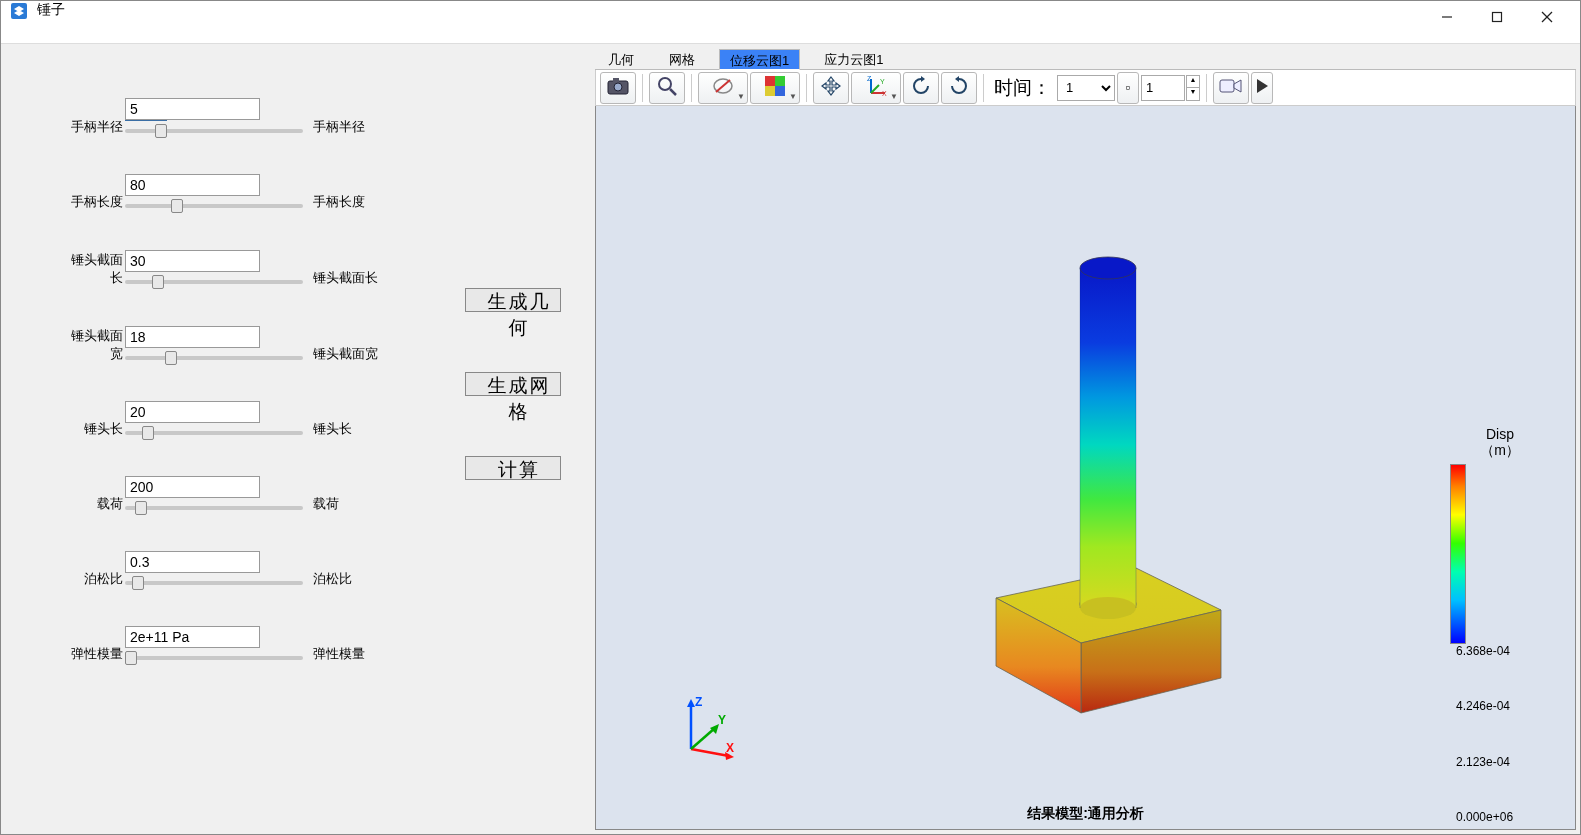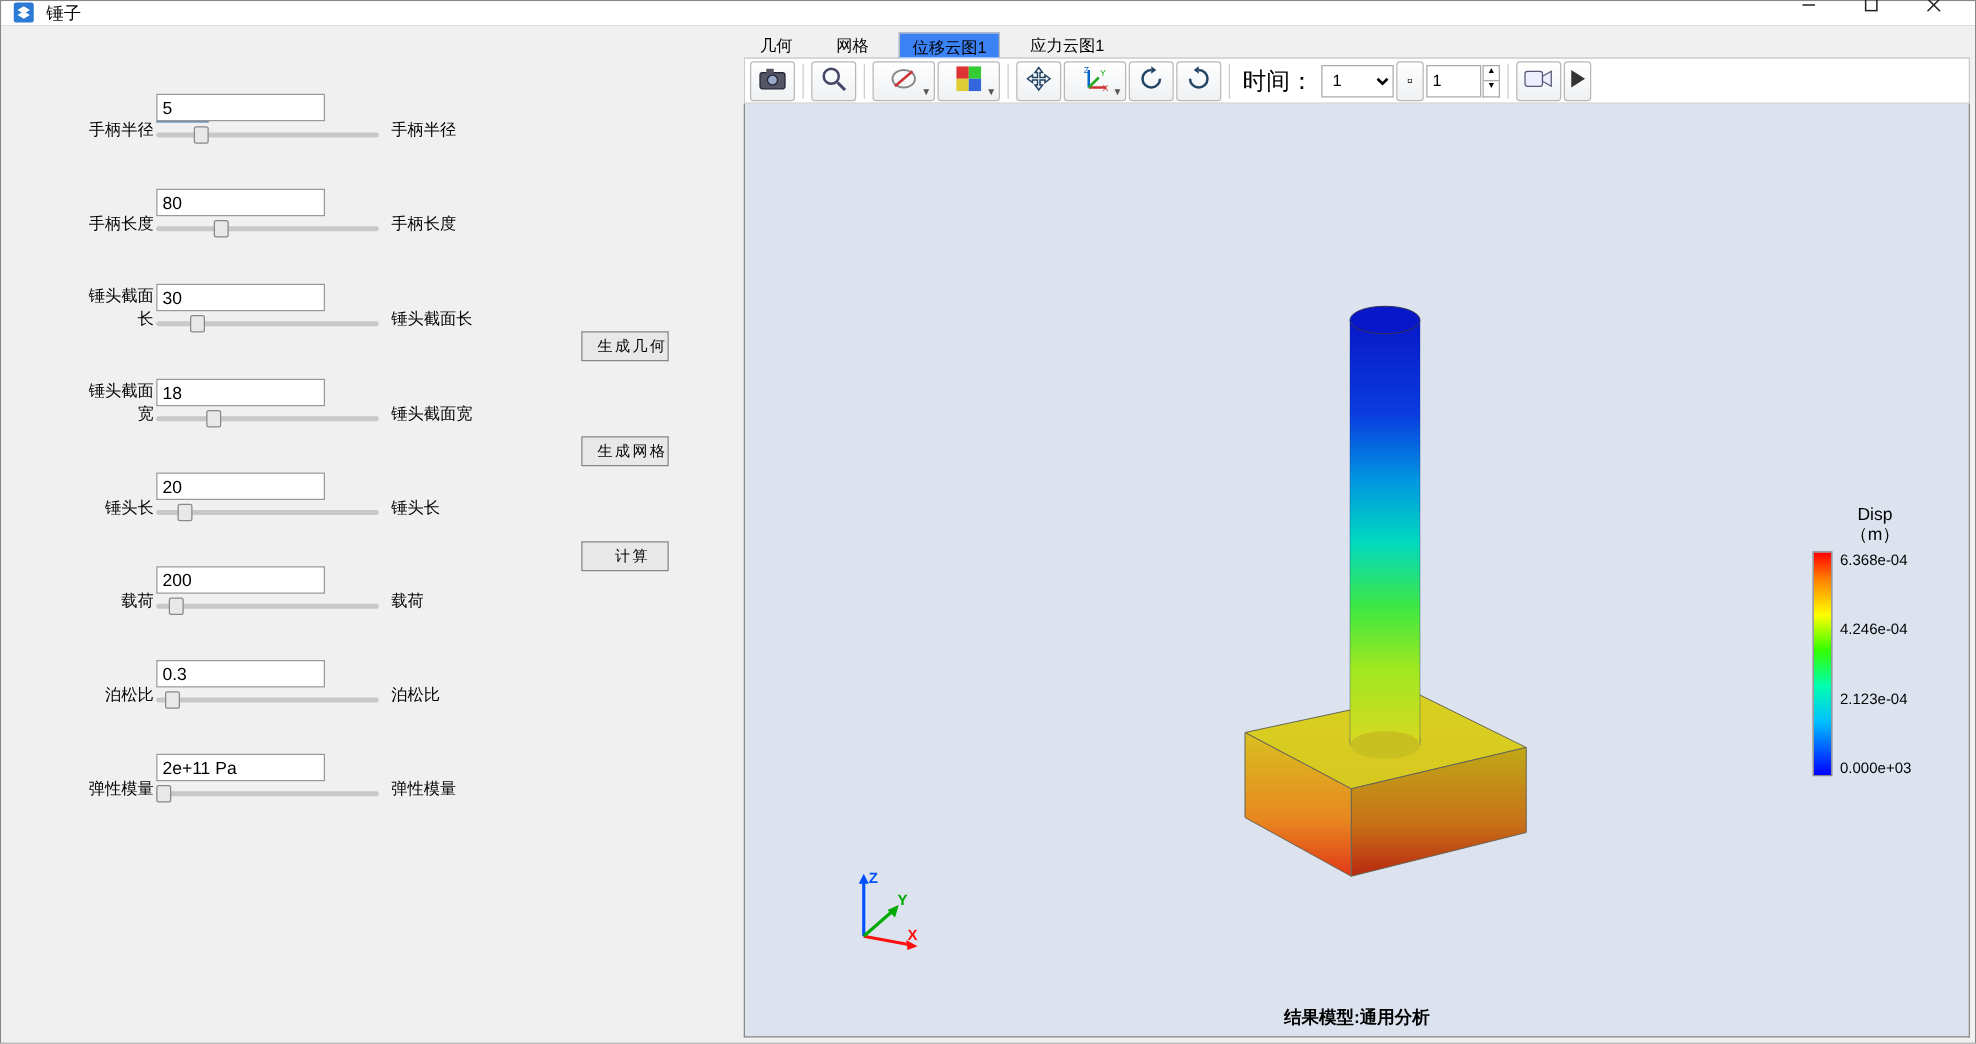--- a/index.html
+++ b/index.html
@@ -1,51 +1,51 @@
 <!DOCTYPE html>
 <html><head>
 <meta charset="utf-8">
 <style>
 * { box-sizing: border-box; margin: 0; padding: 0; }
 body { font-family: "Microsoft YaHei", "SimSun", Arial, sans-serif; font-size: 13px; background: #fff; }
 .window { width: 1581px; height: 835px; border: 1px solid #888; position: relative; display: flex; flex-direction: column; }
-.titlebar { height: 20px; display: flex; align-items: flex-end; padding: 0 8px; border-bottom: 1px solid #ddd; background: #fff; }
+.titlebar { height: 43px; display: flex; align-items: flex-start; padding: 0 8px; border-bottom: 1px solid #ddd; background: #fff; }
 .titlebar .icon { width: 20px; height: 20px; margin-right: 8px; }
 .titlebar .title { flex: 1; font-size: 14px; }
 .titlebar .winbtns { display: flex; gap: 0; }
 .winbtn { width: 50px; height: 32px; display: flex; align-items: center; justify-content: center; }
 .body { flex: 1; display: flex; background: #f0f0f0; padding: 4px; }
 .leftpanel { width: 590px; padding: 50px 20px 20px 60px; background: #f0f0f0; position: relative; }
 .param-row { display: flex; align-items: flex-end; margin-bottom: 38px; }
 .param-label { width: 60px; text-align: right; padding-right: 2px; font-size: 13px; padding-top: 2px; }
 .param-input-wrap { width: 140px; }
 .param-input { width: 135px; height: 22px; border: 1px solid #999; padding: 1px 4px; font-size: 14px; font-family: inherit; background:#fff; }
 .param-slider { width: 178px; margin-top: 2px; }
 input[type=range].param-slider { -webkit-appearance: none; height: 4px; background: #c8c8c8; border-radius: 2px; }
 input[type=range].param-slider::-webkit-slider-thumb { -webkit-appearance: none; width: 12px; height: 14px; background: #e8e8e8; border: 1px solid #888; border-radius: 2px; cursor: pointer; }
 .param-label2 { margin-left: 48px; padding-top: 12px; font-size: 13px; }
 .action-col { position: absolute; left: 460px; top: 240px; display: flex; flex-direction: column; gap: 60px; }
-.action-btn { width: 70px; height: 24px; border: 1px solid #888; background: #e8e8e8; font-size: 12px; font-family: inherit; cursor: pointer; letter-spacing: 2px; padding-left: 12px; }
+.action-btn { width: 96px; height: 24px; border: 1px solid #888; background: #e8e8e8; font-size: 19px; font-family: inherit; cursor: pointer; letter-spacing: 2px; padding-left: 12px; }
 .rightpanel { flex: 1; background: #f0f0f0; display: flex; flex-direction: column; }
 .tabbar { display: flex; height: 22px; background: #f0f0f0; border-bottom: 1px solid #bbb; padding-left: 2px; gap: 12px; }
 .tab { padding: 2px 10px; font-size: 13px; border: 1px solid transparent; border-bottom: none; margin-right: 1px; cursor: pointer; }
 .tab.active { background: #3b82f6; border-color: #bbb; border-bottom: 1px solid #fff; position: relative; top: 1px; }
 .toolbar { display: flex; align-items: center; height: 36px; background: #fff; border-bottom: 1px solid #ccc; padding: 2px 4px; gap: 2px; border-left:1px solid #ccc; border-right:1px solid #ccc;}
 .tbtn { width: 36px; height: 32px; border: 1px solid #b8b8b8; background: linear-gradient(#fff,#eef0f2); display: flex; align-items: center; justify-content: center; border-radius: 3px; cursor: pointer; position: relative; }
 .tbtn.wide { width: 50px; }
 .tbtn .dd { position: absolute; right: 2px; bottom: 2px; font-size: 8px; color: #555; }
 .tsep { width: 1px; height: 28px; background: #ccc; margin: 0 4px; }
 .time-label { font-size: 19px; margin: 0 4px; }
 .time-input { width: 58px; height: 26px; border: 1px solid #aaa; background:#fff; padding:2px 4px; font-size:13px; }
 .viewport { flex: 1; background: #dce3ee; border: 1px solid #888; border-top: none; position: relative; overflow: hidden; }
 .axis-gizmo { position: absolute; left: 75px; bottom: 65px; width: 70px; height: 70px; }
 .result-caption { position: absolute; bottom: 6px; left: 50%; transform: translateX(-50%); font-size: 14px; font-weight: bold; }
 .legend { position: absolute; right: 25px; top: 320px; width: 100px; text-align: left; font-size: 13px; }
 .legend-title { text-align: center; font-size: 14px; }
-.legend-body { display:flex; margin-top:4px; }
+.legend-body { display:flex; margin-top:4px;flex-direction:column; }
 .legend-bar { width: 16px; height: 180px; background: linear-gradient(to bottom, #ff0000 0%, #ff8000 12%, #ffff00 28%, #33ff00 44%, #00ffb0 60%, #00c0ff 76%, #0040ff 92%, #0000ff 100%); border:1px solid #888;}
 .legend-ticks { display:flex; flex-direction:column; justify-content:space-between; height:180px; margin-left:6px; font-size:12px;}
 .model { position:absolute; left:50%; top:50%; transform:translate(-50%,-50%); width:400px; height:500px;}
 .underline-track { border-bottom:2px solid #3a6ea5; width:42px; margin-top:-1px; }
 </style>
 </head>
 <body>
 
 <div class="window">
   <div class="titlebar">
@@ -313,21 +313,21 @@
 
         <div class="legend">
           <div class="legend-title">Disp</div>
           <div class="legend-title">（m）</div>
           <div class="legend-body">
             <div class="legend-bar"></div>
             <div class="legend-ticks">
               <span>6.368e-04</span>
               <span>4.246e-04</span>
               <span>2.123e-04</span>
-              <span>0.000e+03</span>
+              <span>0.000e+06</span>
             </div>
           </div>
         </div>
 
         <div class="result-caption">结果模型:通用分析</div>
       </div>
     </div>
   </div>
 </div>
 

